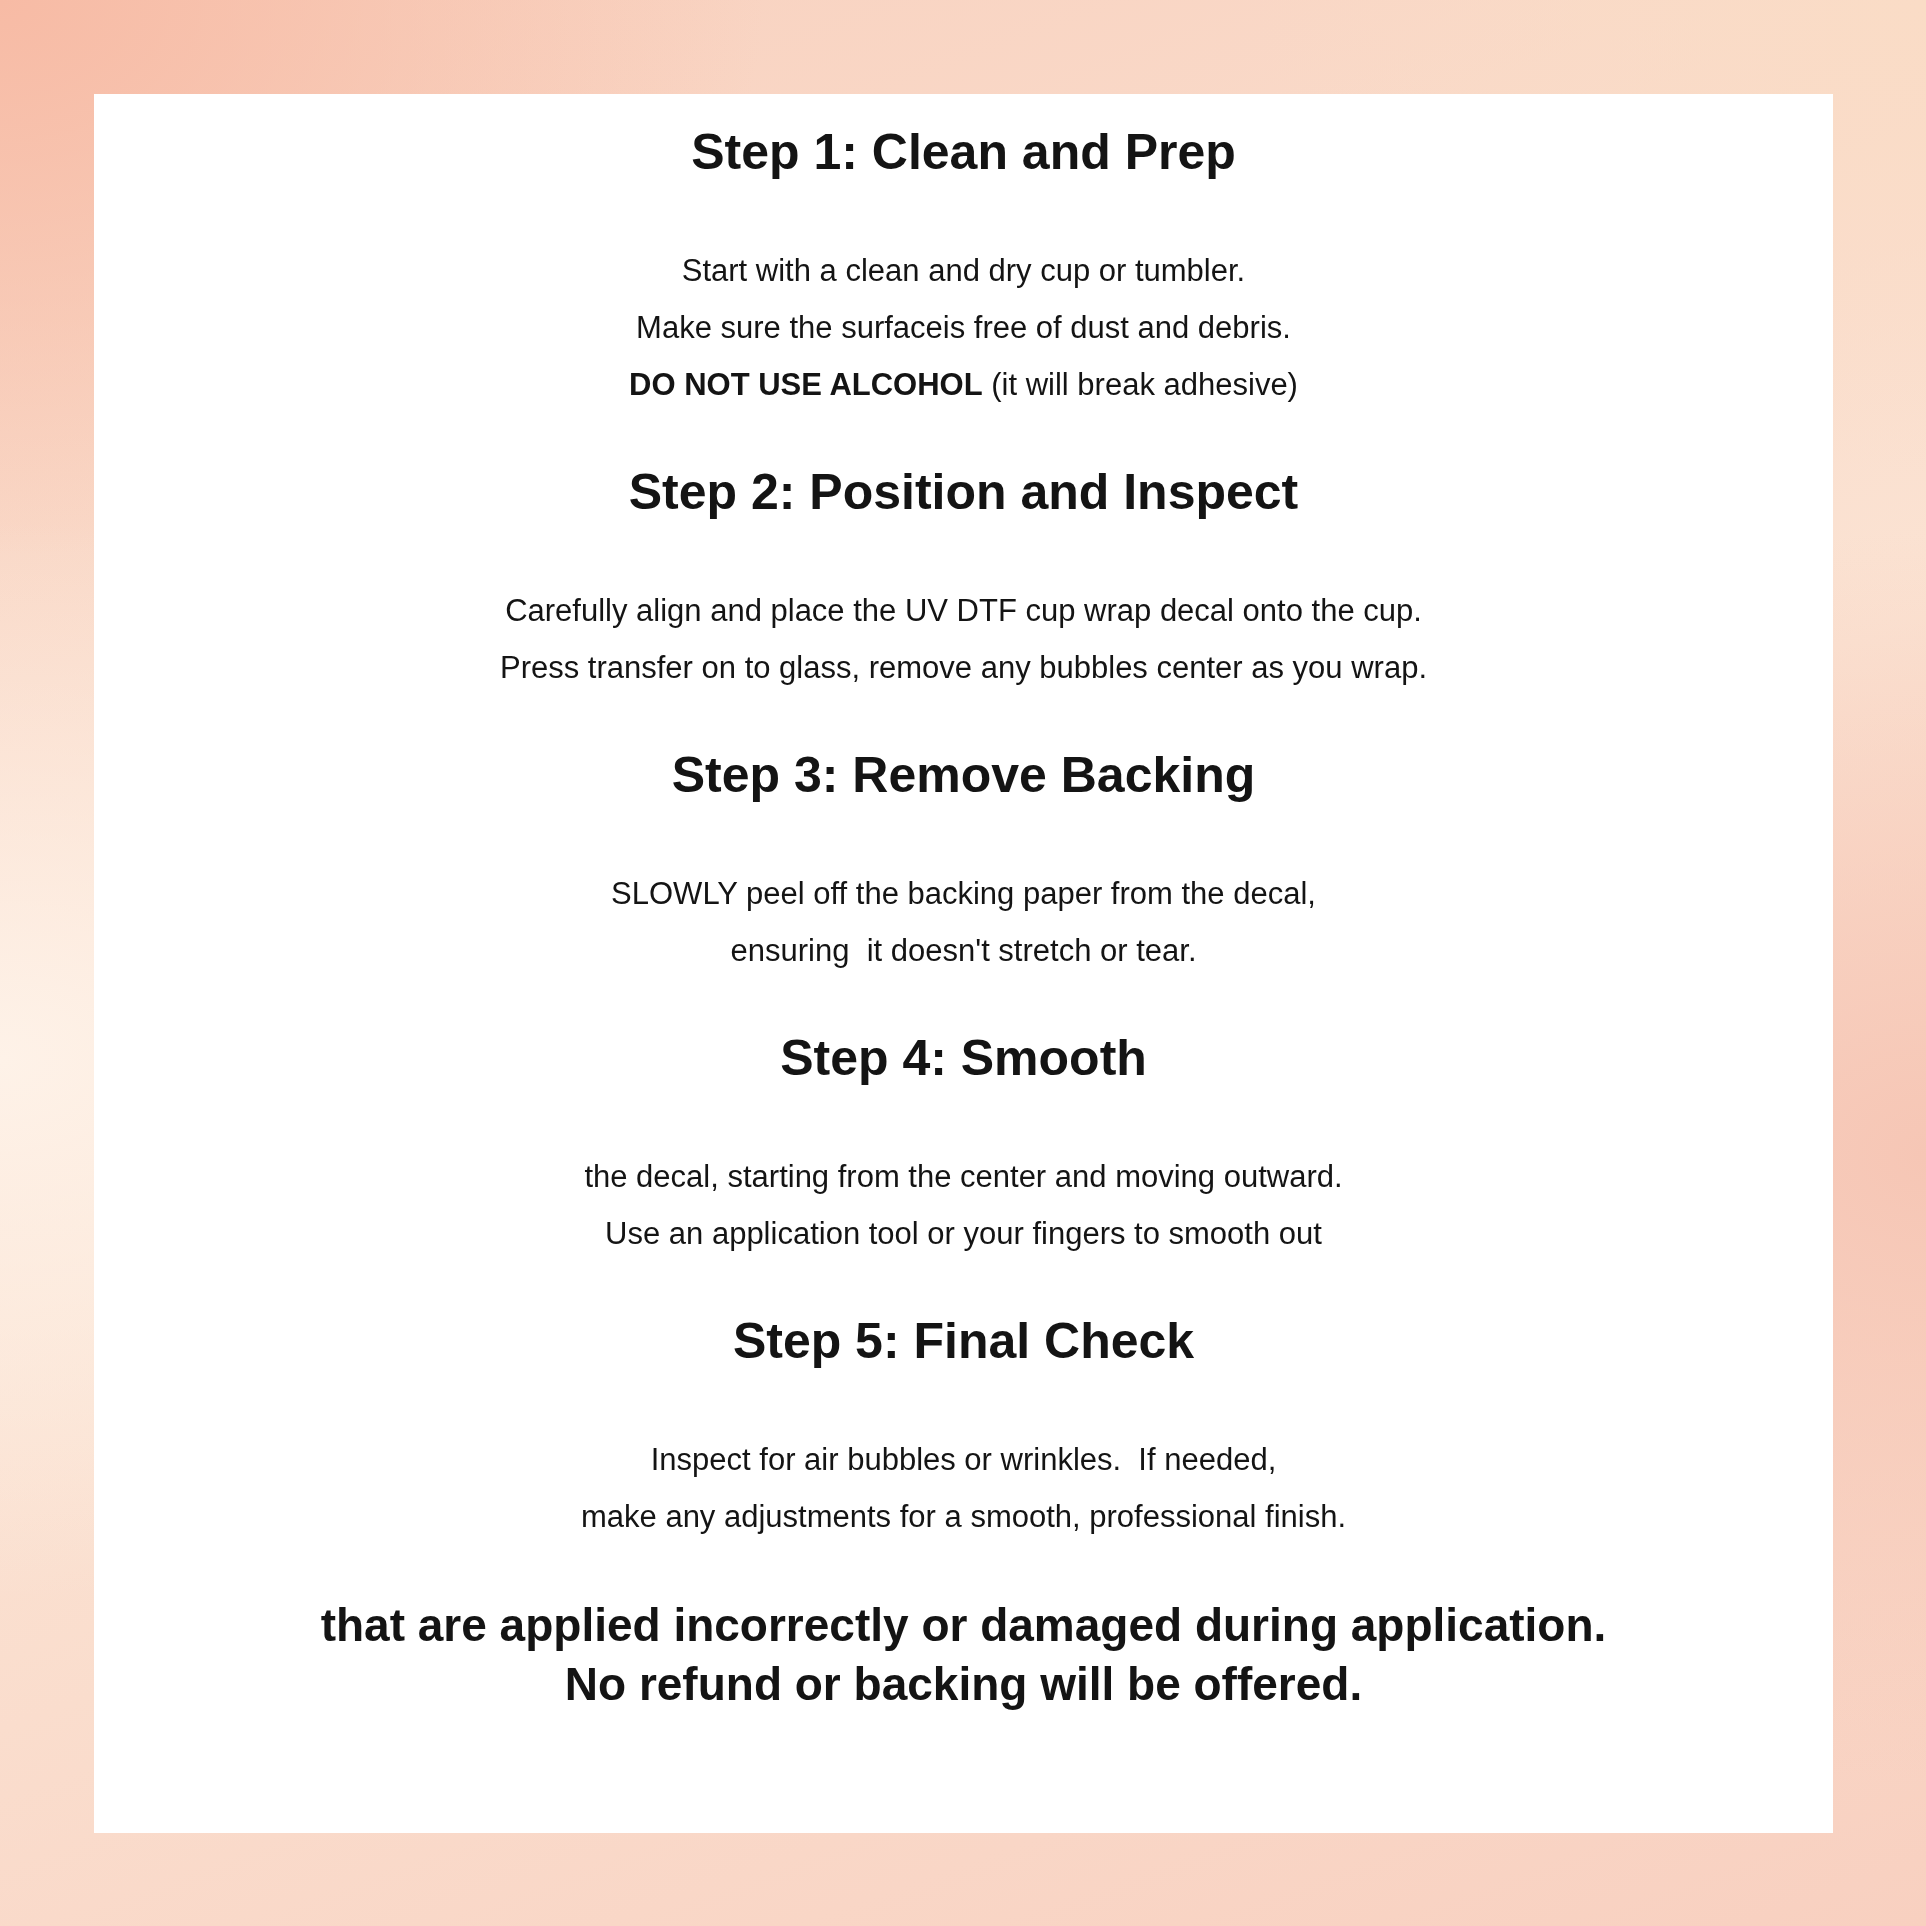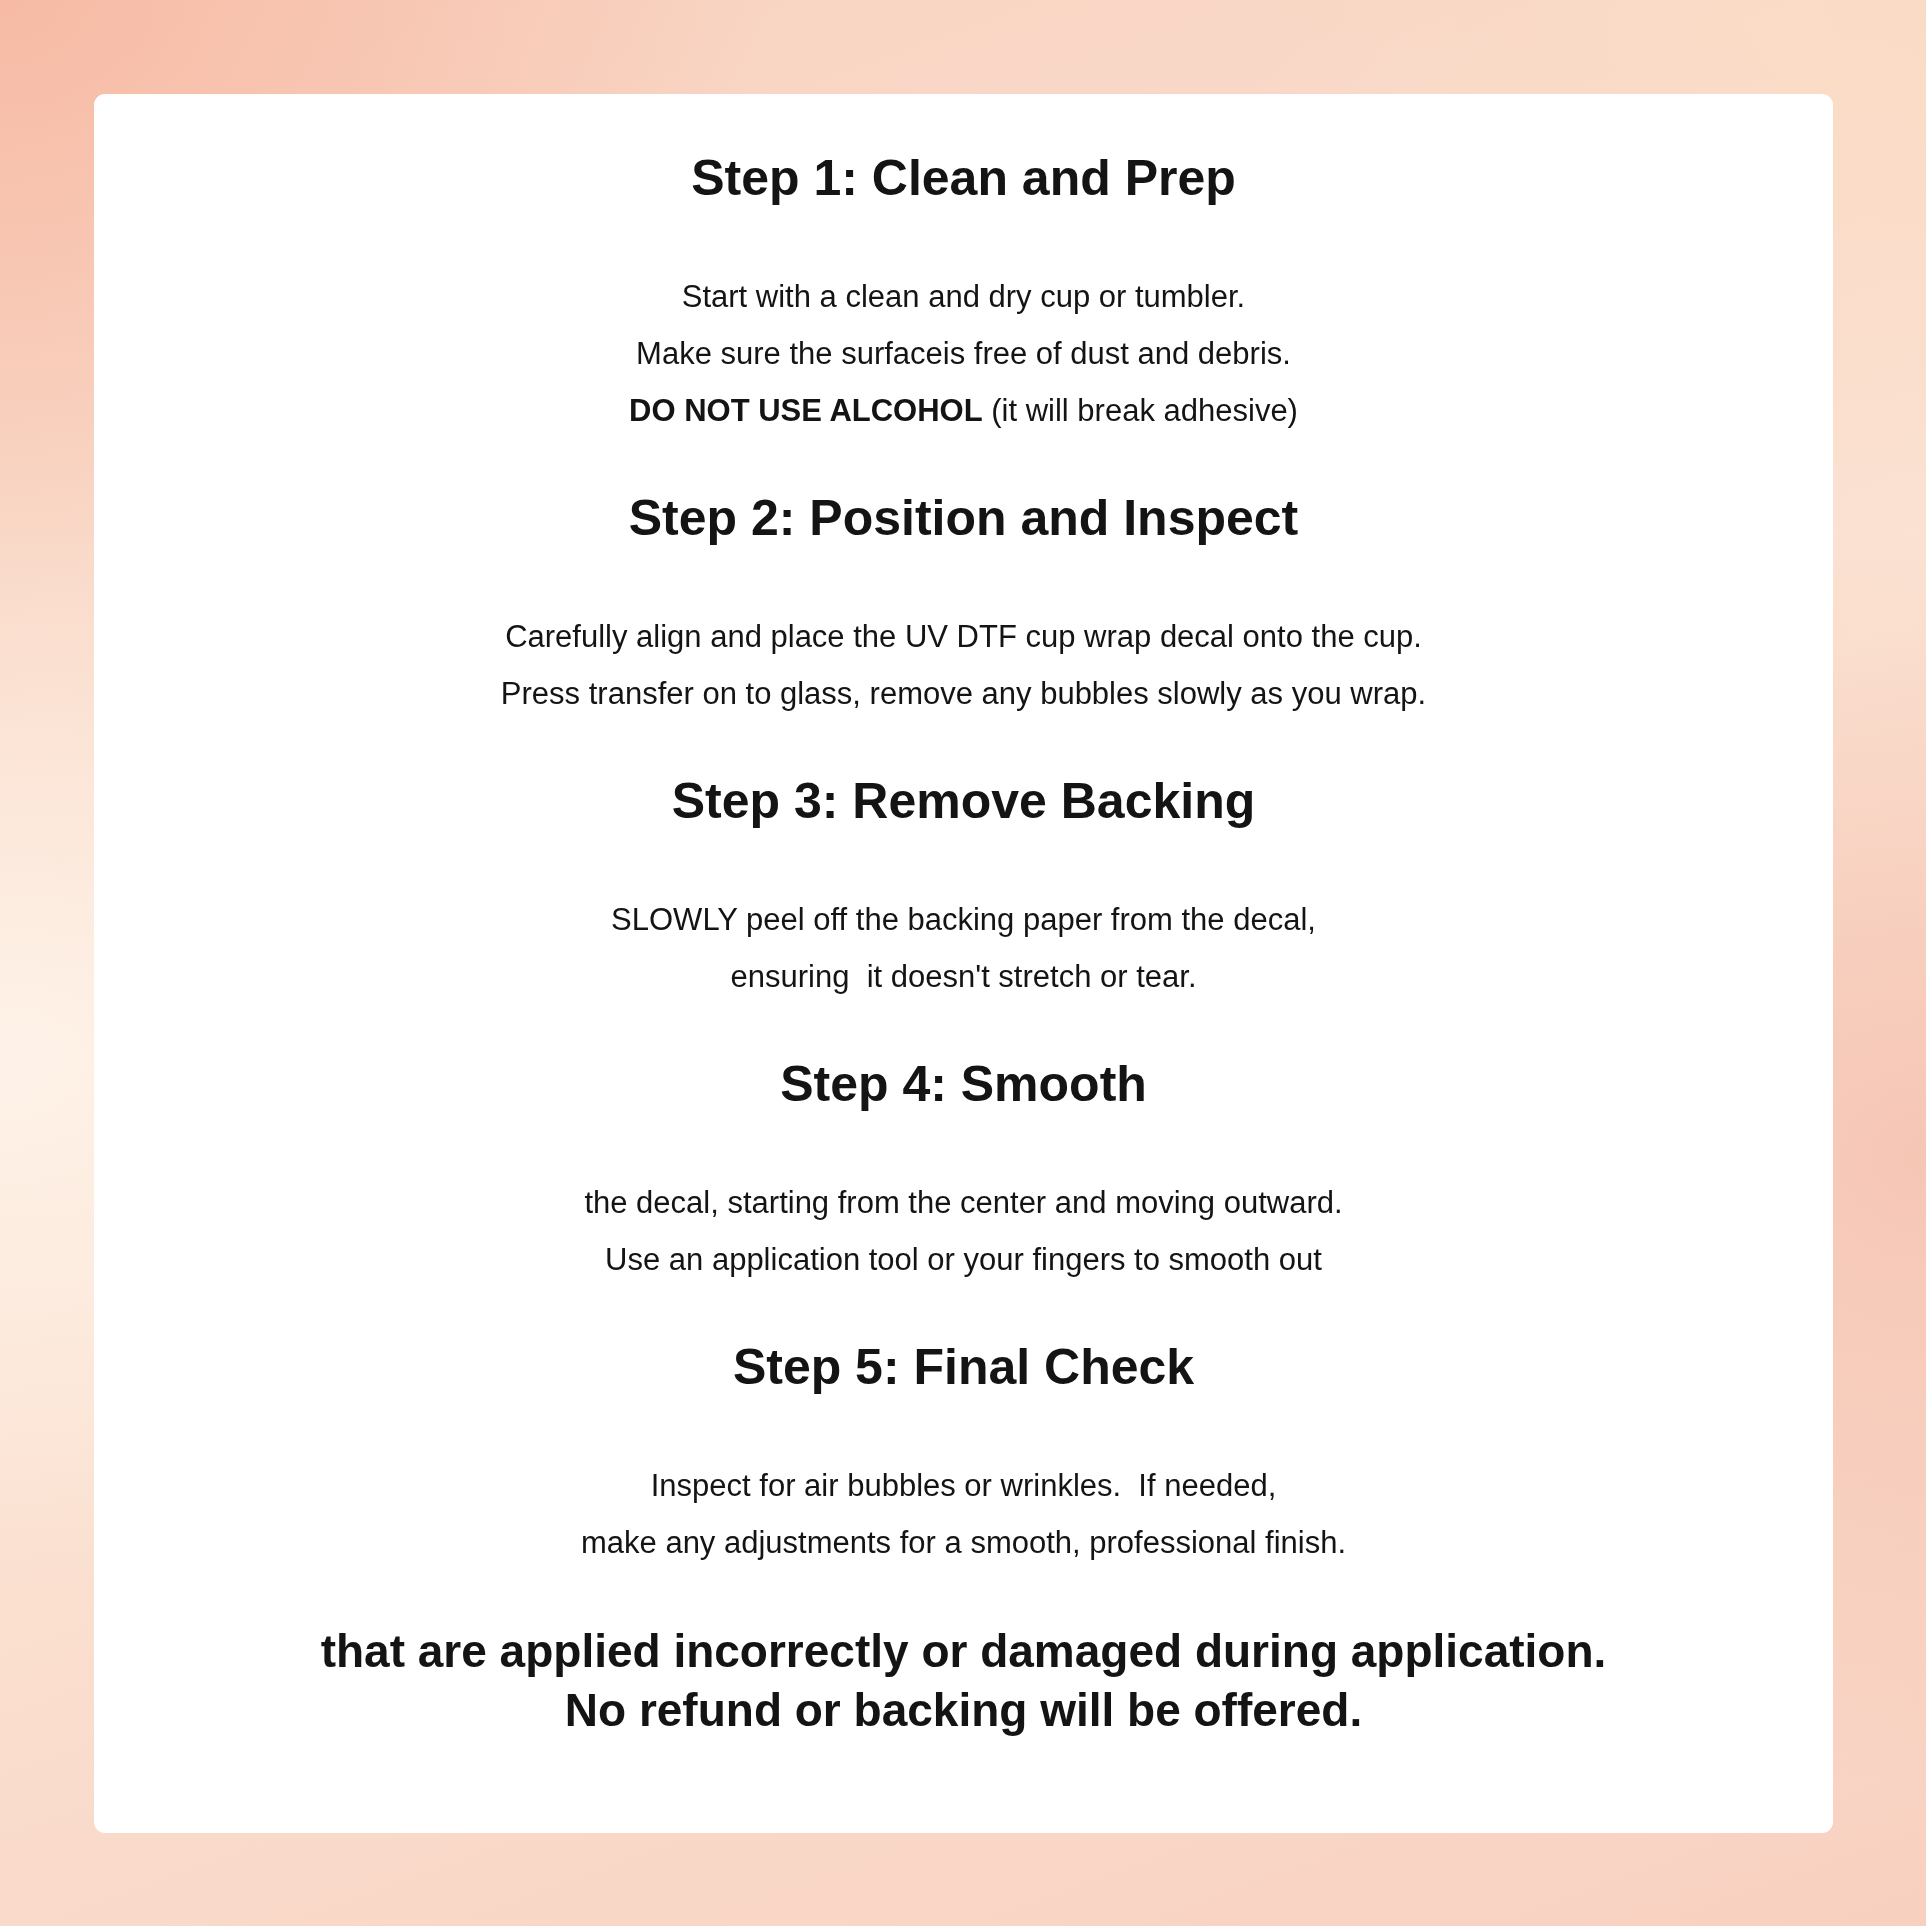--- a/index.html
+++ b/index.html
@@ -14,23 +14,22 @@
       radial-gradient(ellipse 55% 45% at 100% 60%,#f6c6b5 0%, rgba(246,198,181,0) 72%),
       radial-gradient(ellipse 60% 40% at 0% 55%,  #fef2e8 0%, rgba(254,242,232,0) 70%),
       linear-gradient(160deg, #f8d0be 0%, #fbe3d3 50%, #f8d0c0 100%);
   }
   .card {
     position: absolute;
     left: 94px; top: 94px; right: 94px; bottom: 94px;
     background: #ffffff;
     color: #141414;
     text-align: center;
-    padding-top: 56px;
+    padding-top: 30px;
     box-sizing: border-box;
-    border-radius: 11px;
   }
   .step-heading {
     font-weight: bold;
     font-size: 50px;
     line-height: 57px;
     margin: 51px 0 61px 0;
   }
   .section:first-child .step-heading { margin-top: 0; }
   .line {
     font-size: 31px;
@@ -54,21 +53,21 @@
     <div class="section">
       <div class="step-heading">Step 1: Clean and Prep</div>
       <div class="line">Start with a clean and dry cup or tumbler.</div>
       <div class="line">Make sure the surfaceis free of dust and debris.</div>
       <div class="line"><span class="warn-bold">DO NOT USE ALCOHOL</span><span> (it will break adhesive)</span></div>
     </div>
 
     <div class="section">
       <div class="step-heading">Step 2: Position and Inspect</div>
       <div class="line">Carefully align and place the UV DTF cup wrap decal onto the cup.</div>
-      <div class="line">Press transfer on to glass, remove any bubbles slowly as you wrap.</div>
+      <div class="line">Press transfer on to glass, remove any bubbles center as you wrap.</div>
     </div>
 
     <div class="section">
       <div class="step-heading">Step 3: Remove Backing</div>
       <div class="line">SLOWLY peel off the backing paper from the decal,</div>
       <div class="line">ensuring  it doesn't stretch or tear.</div>
     </div>
 
     <div class="section">
       <div class="step-heading">Step 4: Smooth</div>

